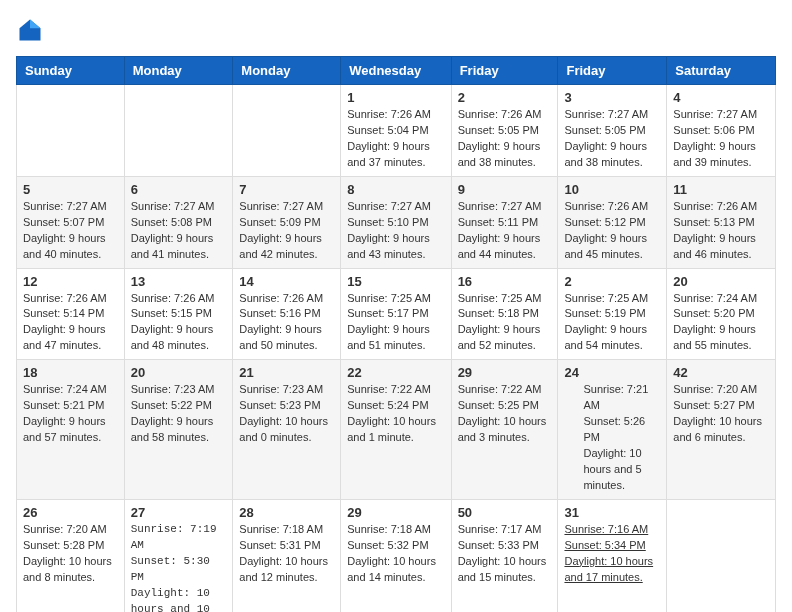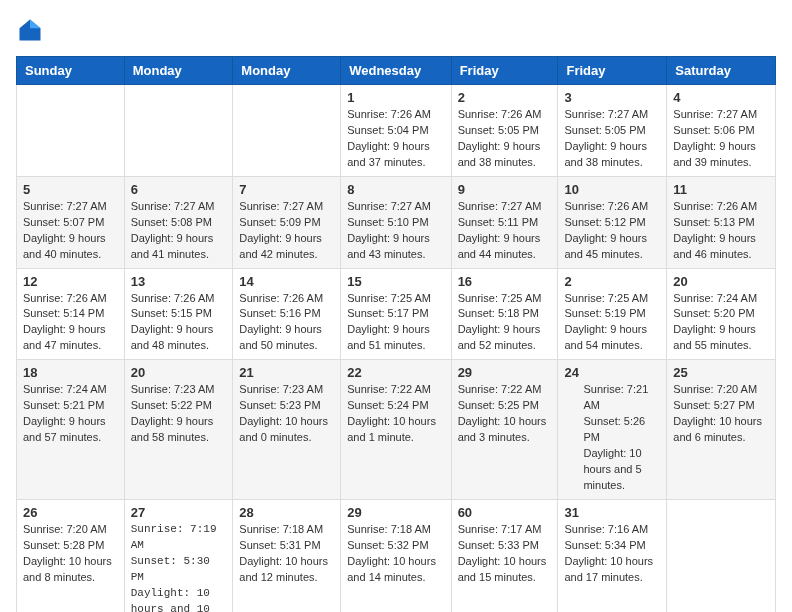--- a/index.html
+++ b/index.html
@@ -267,21 +267,21 @@
 Sunset: 5:25 PM
 Daylight: 10 hours and 3 minutes.</div>
         </td>
         <td>
           <span class="day-number">24</span>
           <div class="day-info" style="white-space: pre-line; margin-left: 19px;">Sunrise: 7:21 AM
 Sunset: 5:26 PM
 Daylight: 10 hours and 5 minutes.</div>
         </td>
         <td>
-          <span class="day-number">25</span>
+          <span class="day-number">42</span>
           <div class="day-info" style="white-space: pre-line;">Sunrise: 7:20 AM
 Sunset: 5:27 PM
 Daylight: 10 hours and 6 minutes.</div>
         </td>
       </tr>
       <tr>
         <td>
           <span class="day-number">26</span>
           <div class="day-info" style="white-space: pre-line;">Sunrise: 7:20 AM
 Sunset: 5:28 PM
@@ -299,27 +299,27 @@
 Sunset: 5:31 PM
 Daylight: 10 hours and 12 minutes.</div>
         </td>
         <td>
           <span class="day-number">29</span>
           <div class="day-info" style="white-space: pre-line;">Sunrise: 7:18 AM
 Sunset: 5:32 PM
 Daylight: 10 hours and 14 minutes.</div>
         </td>
         <td>
-          <span class="day-number">60</span>
+          <span class="day-number">50</span>
           <div class="day-info" style="white-space: pre-line;">Sunrise: 7:17 AM
 Sunset: 5:33 PM
 Daylight: 10 hours and 15 minutes.</div>
         </td>
         <td>
           <span class="day-number">31</span>
-          <div class="day-info" style="white-space: pre-line;">Sunrise: 7:16 AM
+          <div class="day-info" style="white-space: pre-line; text-decoration: underline;">Sunrise: 7:16 AM
 Sunset: 5:34 PM
 Daylight: 10 hours and 17 minutes.</div>
         </td>
         <td class="empty-cell"></td>
       </tr>
     </tbody>
 </table>
 
 </body></html>

